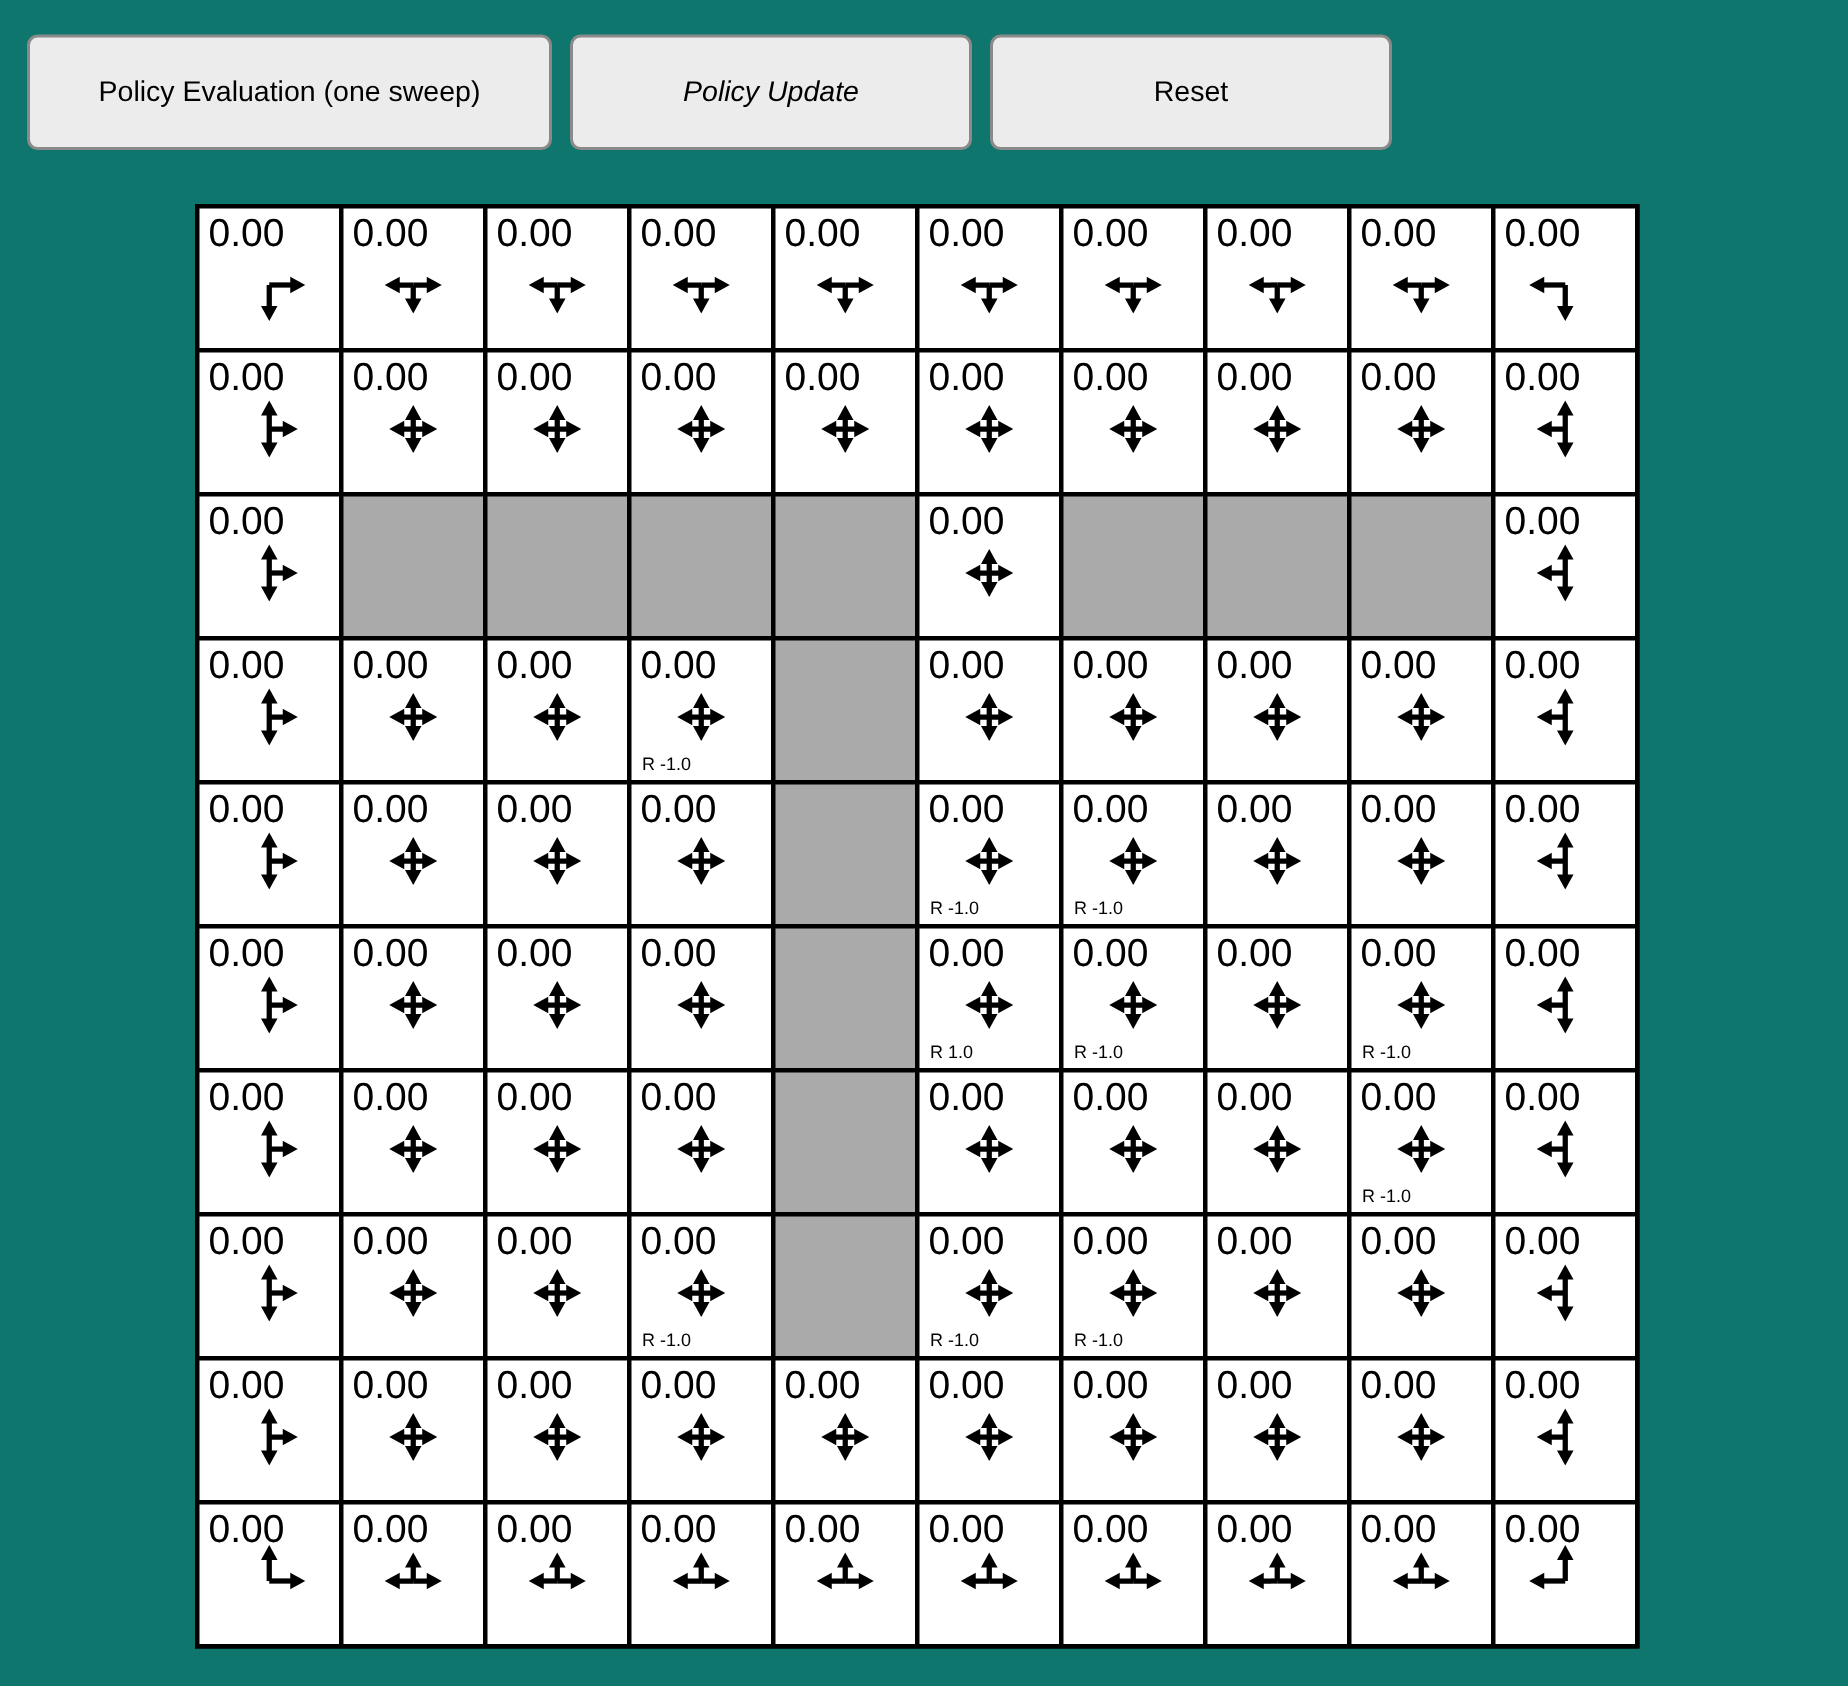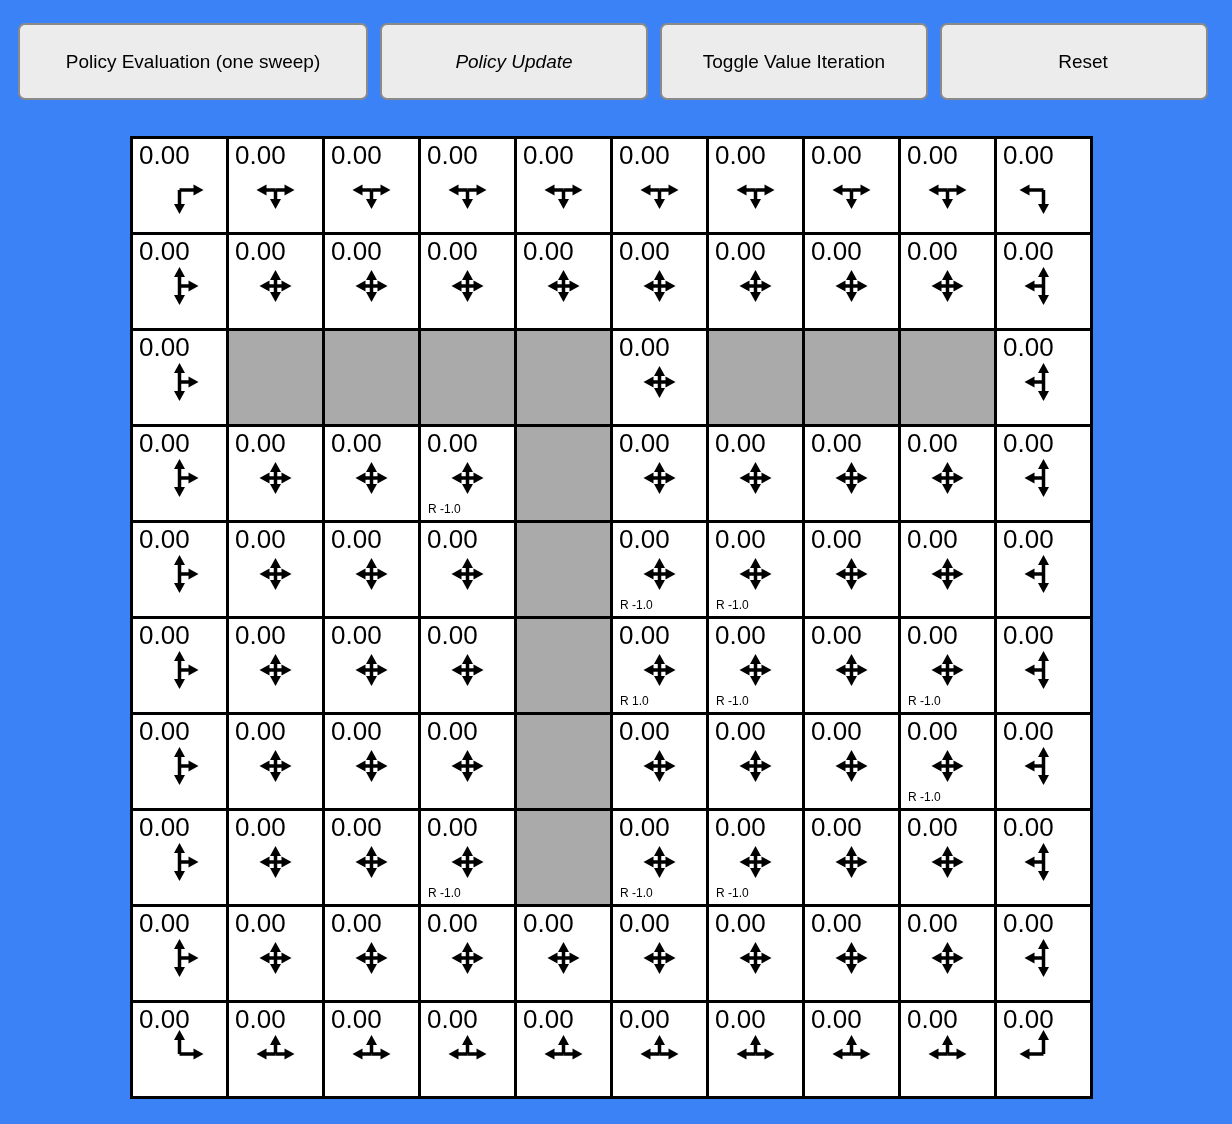--- a/index.html
+++ b/index.html
@@ -5,21 +5,21 @@
   html, body {
     margin: 0;
     padding: 0;
     background: #ffffff;
     font-family: "Liberation Sans", sans-serif;
   }
   #app {
     position: relative;
     width: 1232px;
     height: 1124px;
-    background: #3b82f6;
+    background: #0f766e;
     overflow: hidden;
   }
   #toolbar {
     position: absolute;
     left: 18px;
     top: 23px;
     display: flex;
     gap: 12px;
   }
   .btn {
@@ -86,21 +86,20 @@
   }
 </style>
 </head>
 <body>
 
 <div id="app">
 
   <div id="toolbar">
     <button class="btn">Policy Evaluation (one sweep)</button>
     <button class="btn">Policy Update</button>
-    <button class="btn">Toggle Value Iteration</button>
     <button class="btn">Reset</button>
   </div>
 
   <div id="grid">
       <div class="cell">
         <span class="value">0.00</span>
         <svg class="arrows" width="93" height="93" viewBox="0 0 93 93">
           <line x1="46.5" y1="51" x2="61.5" y2="51" stroke="#000000" stroke-width="3.5"></line>
           <polygon points="70.5,51 60.5,56.5 60.5,45.5" fill="#000000"></polygon>
           <line x1="46.5" y1="51" x2="46.5" y2="66" stroke="#000000" stroke-width="3.5"></line>

